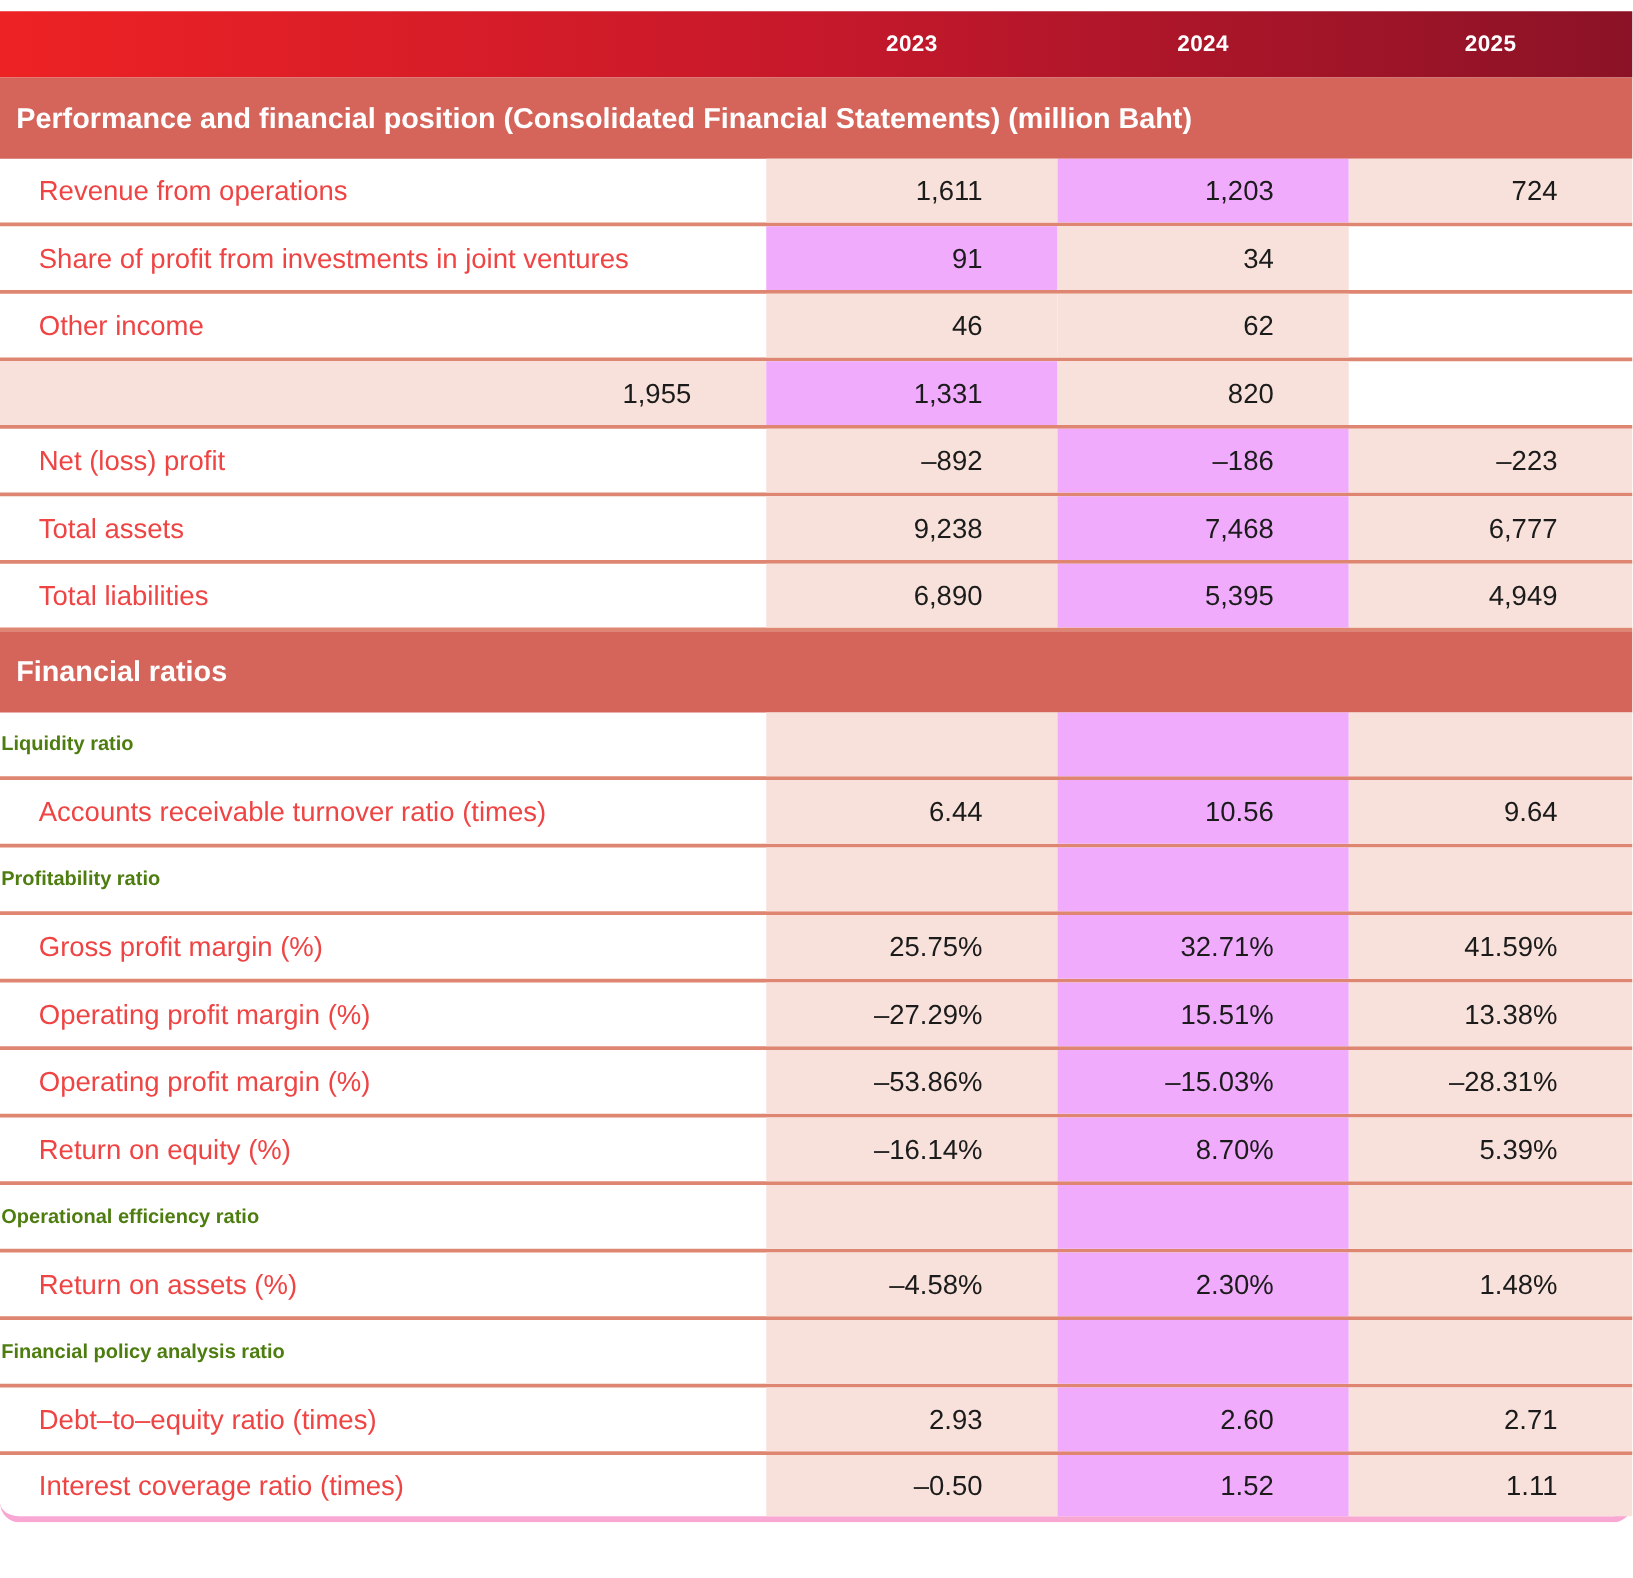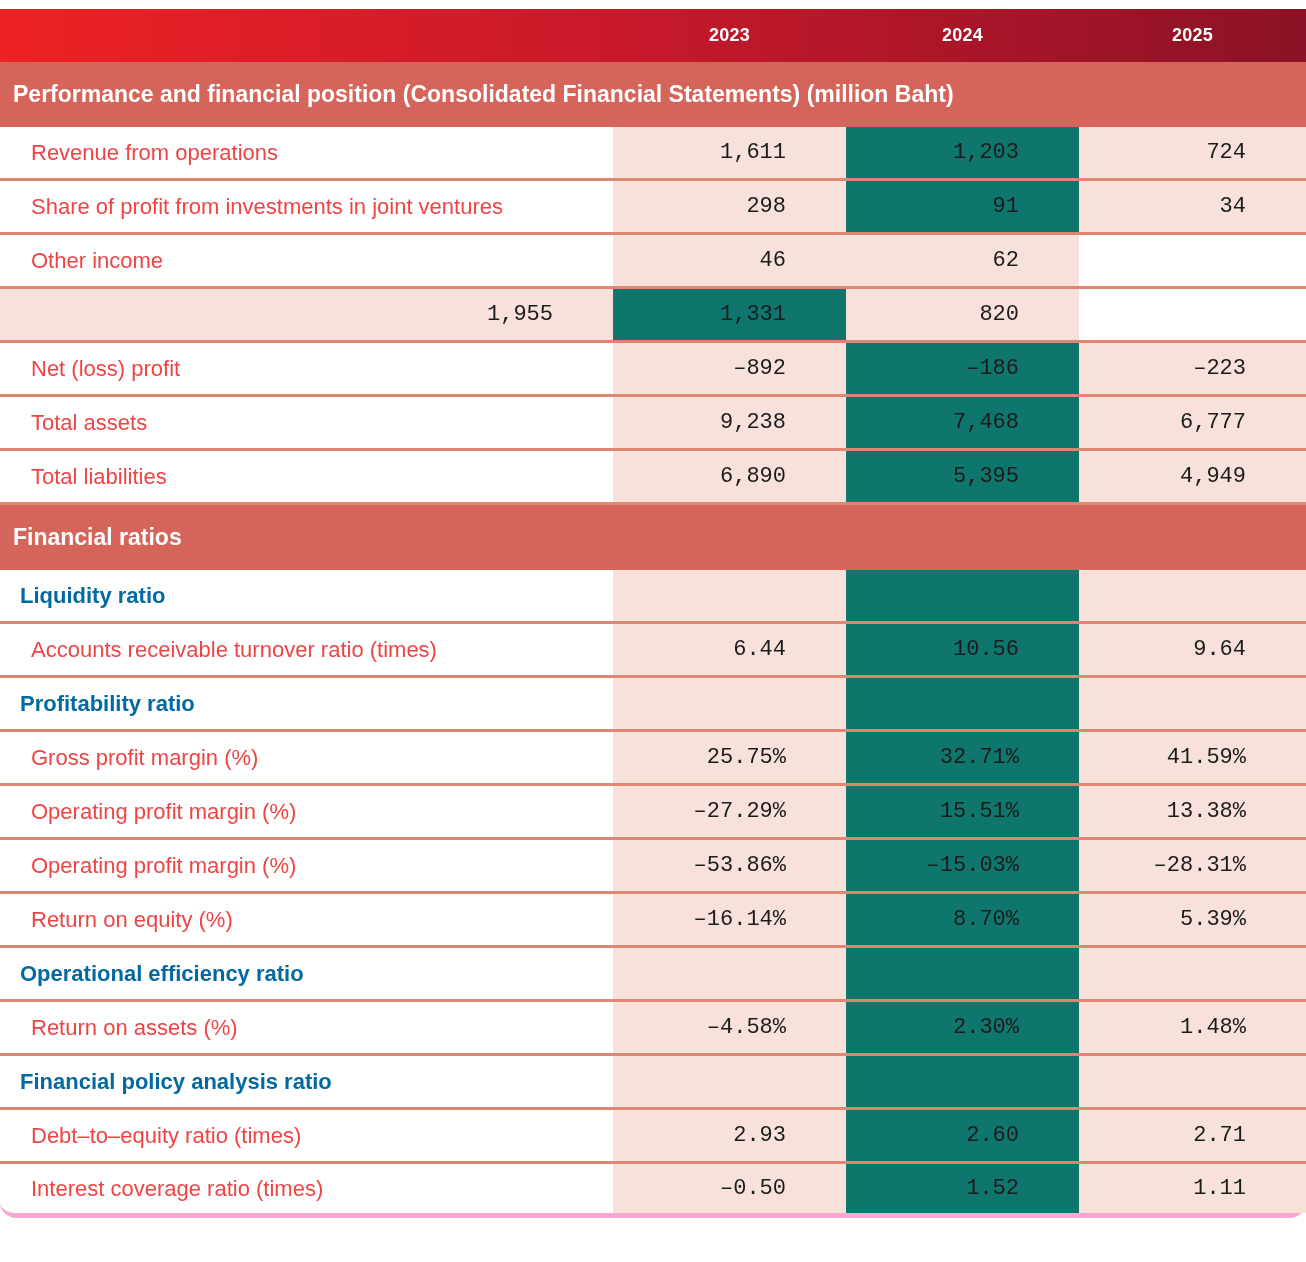--- a/index.html
+++ b/index.html
@@ -31,28 +31,28 @@
     height:54px;box-sizing:border-box;
     border-bottom:3px solid #df8672;
     align-items:center;
   }
   .row:last-child{border-bottom:5px solid #f9a8d4;border-radius:16px;}
   .cell{height:100%;display:flex;align-items:center;box-sizing:border-box;}
   .cell.label{
     padding-left:31px;font-size:22px;color:#ef4444;
   }
   .cell.subheader{
-    padding-left:20px;font-size:22px;font-weight:bold;color:#0369a1;
+    padding-left:1px;font-size:16px;font-weight:bold;color:#4d7c0f;
   }
   .cell.num{
     justify-content:flex-end;padding-right:60px;
-    font-size:22px;color:#1b1b1b;font-family:Liberation Mono, monospace;
+    font-size:22px;color:#1b1b1b;
   }
   .c2023,.c2025{background:#f7e1da;}
-  .c2024{background:#0f766e;}
+  .c2024{background:#f0abfc;}
 </style>
 </head>
 <body>
 
 <div class="table">
 
   <div class="year-header">
     <div class="year-cell"></div>
     <div class="year-cell">2023</div>
     <div class="year-cell">2024</div>
@@ -62,21 +62,20 @@
   <div class="band">Performance and financial position (Consolidated Financial Statements) (million Baht)</div>
 
   <div class="row">
     <div class="cell label">Revenue from operations</div>
     <div class="cell num c2023">1,611</div>
     <div class="cell num c2024">1,203</div>
     <div class="cell num c2025">724</div>
   </div>
   <div class="row">
     <div class="cell label">Share of profit from investments in joint ventures</div>
-    <div class="cell num c2023">298</div>
     <div class="cell num c2024">91</div>
     <div class="cell num c2025">34</div>
   </div>
   <div class="row">
     <div class="cell label">Other income</div>
     <div class="cell num c2023">46</div>
     <div class="cell num c2025">62</div>
   </div>
   <div class="row">
     <div class="cell num c2023">1,955</div>

